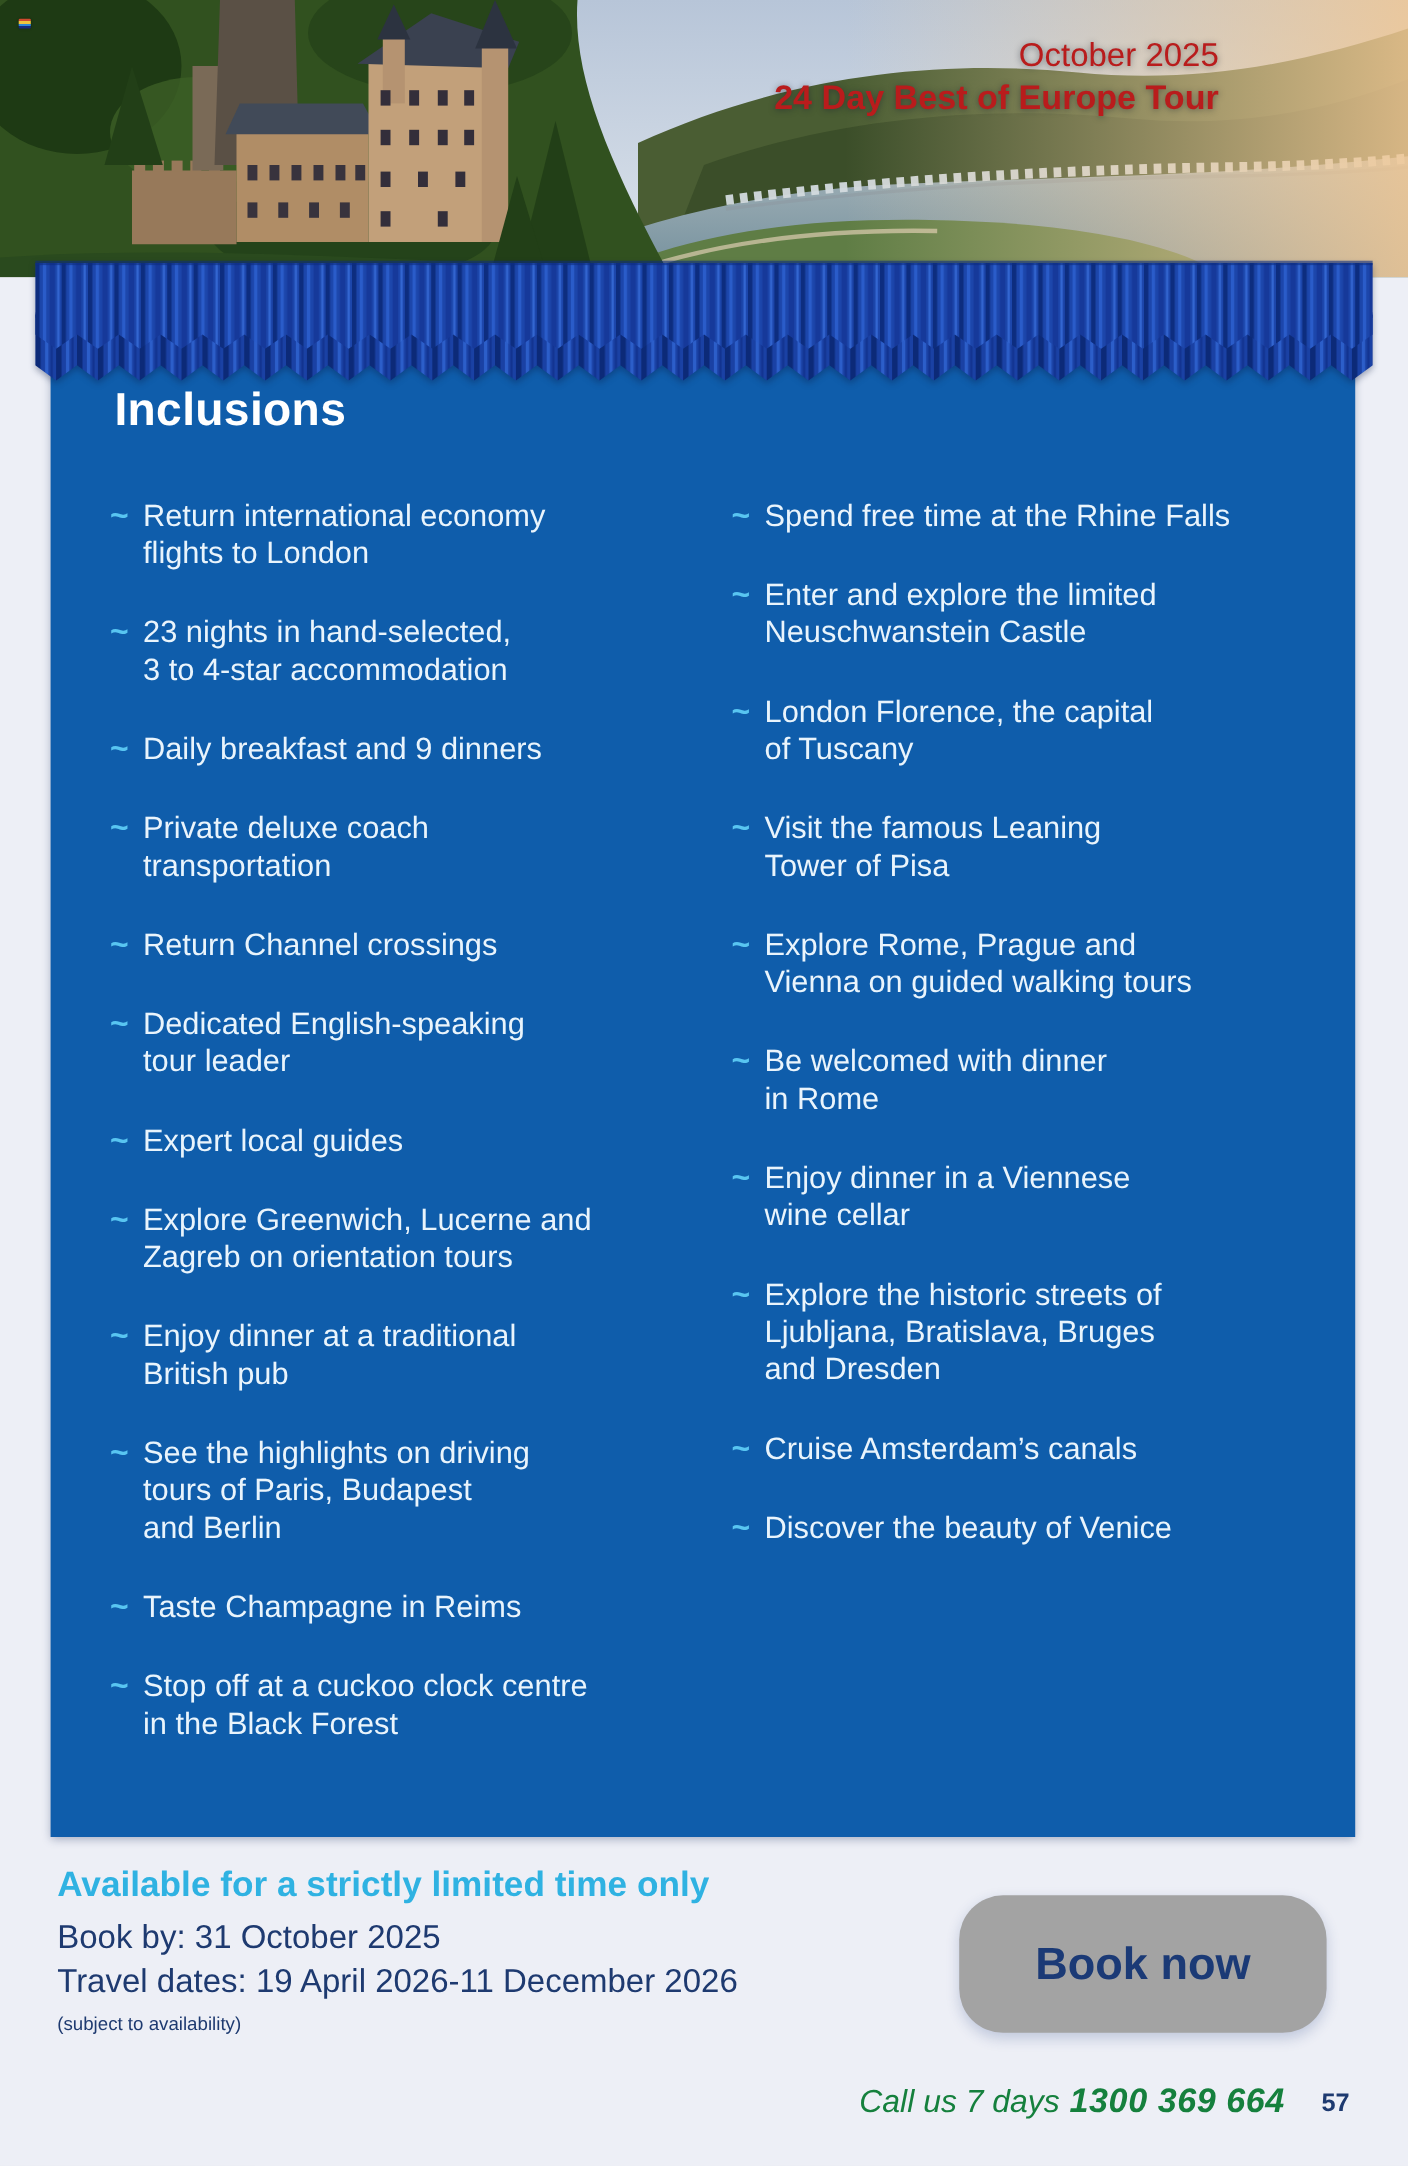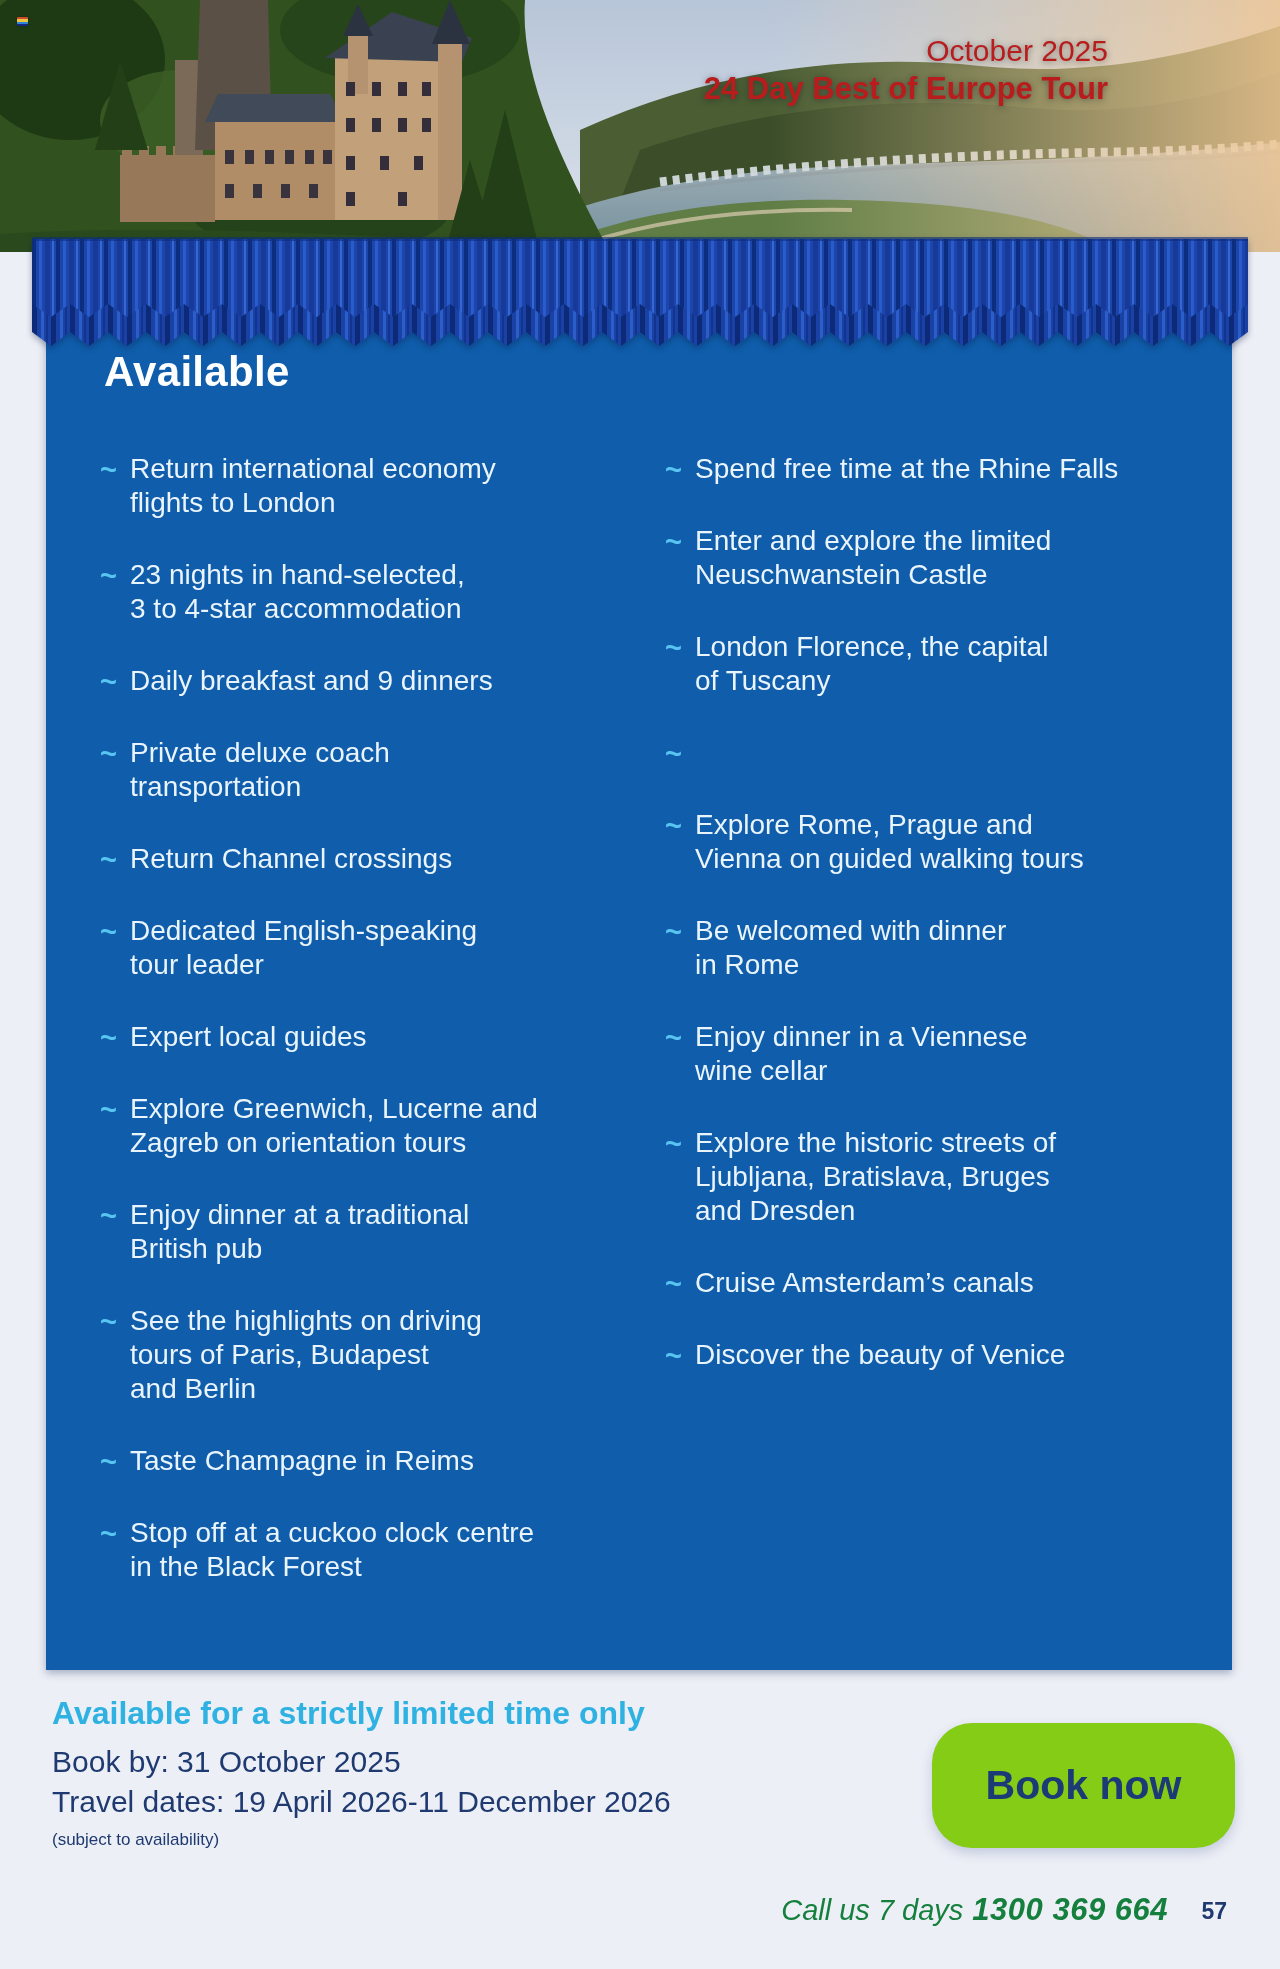--- a/index.html
+++ b/index.html
@@ -33,22 +33,22 @@
   
   .curtain{position:absolute;left:32px;top:234px;width:1216px;height:116px;z-index:5;
       pointer-events:none;filter:drop-shadow(0 3px 3px rgba(10,25,70,.35));}
   .curtain svg{display:block;width:100%;height:100%;}
 
   
   .offer-headline{position:absolute;left:52px;top:1695px;font-size:32px;font-weight:700;color:#2fb2e2;}
   .offer-book-by{position:absolute;left:52px;top:1745px;font-size:30px;color:#1e3a70;}
   .offer-travel{position:absolute;left:52px;top:1785px;font-size:30px;color:#1e3a70;}
   .offer-disclaimer{position:absolute;left:52px;top:1830px;font-size:17px;color:#1e3a70;text-align:center;}
-  .book-btn{position:absolute;left:932px;top:1723px;width:303px;height:125px;border:none;
-      border-radius:40px;background:#84cc16;color:#1b3a76;font-size:41px;font-weight:700;
+  .book-btn{position:absolute;left:872px;top:1723px;width:334px;height:125px;border:none;
+      border-radius:40px;background:#a3a3a3;color:#1b3a76;font-size:41px;font-weight:700;
       font-family:"Liberation Sans",sans-serif;cursor:pointer;
       box-shadow:0 5px 12px rgba(40,70,130,.22);}
 
   
   .call-line{position:absolute;top:1892px;right:112px;font-size:29px;color:#15803d;white-space:nowrap;font-style:italic;}
   .call-line strong{font-size:31px;margin-left:9px;letter-spacing:.5px;}
   .page-num{position:absolute;top:1898px;right:53px;font-size:23px;font-weight:700;color:#1e3a70;}
 </style>
 </head>
 <body>
@@ -157,21 +157,21 @@
 
     <div class="brand-chip"></div>
 
     <div class="hero-caption">
       <div class="hero-date">October 2025</div>
       <div class="hero-title">24 Day Best of Europe Tour</div>
     </div>
   </div>
 
   <section class="panel">
-    <h1 class="panel-heading">Available</h1>
+    <h1 class="panel-heading">Inclusions</h1>
 
     <div class="col col-left">
 
         <div class="item">
           <span class="tilde">~</span>
           <span class="item-text">Return international economy
 flights to London</span>
         </div>
 
         <div class="item">
@@ -252,20 +252,22 @@
         </div>
 
         <div class="item">
           <span class="tilde">~</span>
           <span class="item-text">London Florence, the capital
 of Tuscany</span>
         </div>
 
         <div class="item">
           <span class="tilde">~</span>
+          <span class="item-text">Visit the famous Leaning
+Tower of Pisa</span>
         </div>
 
         <div class="item">
           <span class="tilde">~</span>
           <span class="item-text">Explore Rome, Prague and
 Vienna on guided walking tours</span>
         </div>
 
         <div class="item">
           <span class="tilde">~</span>

